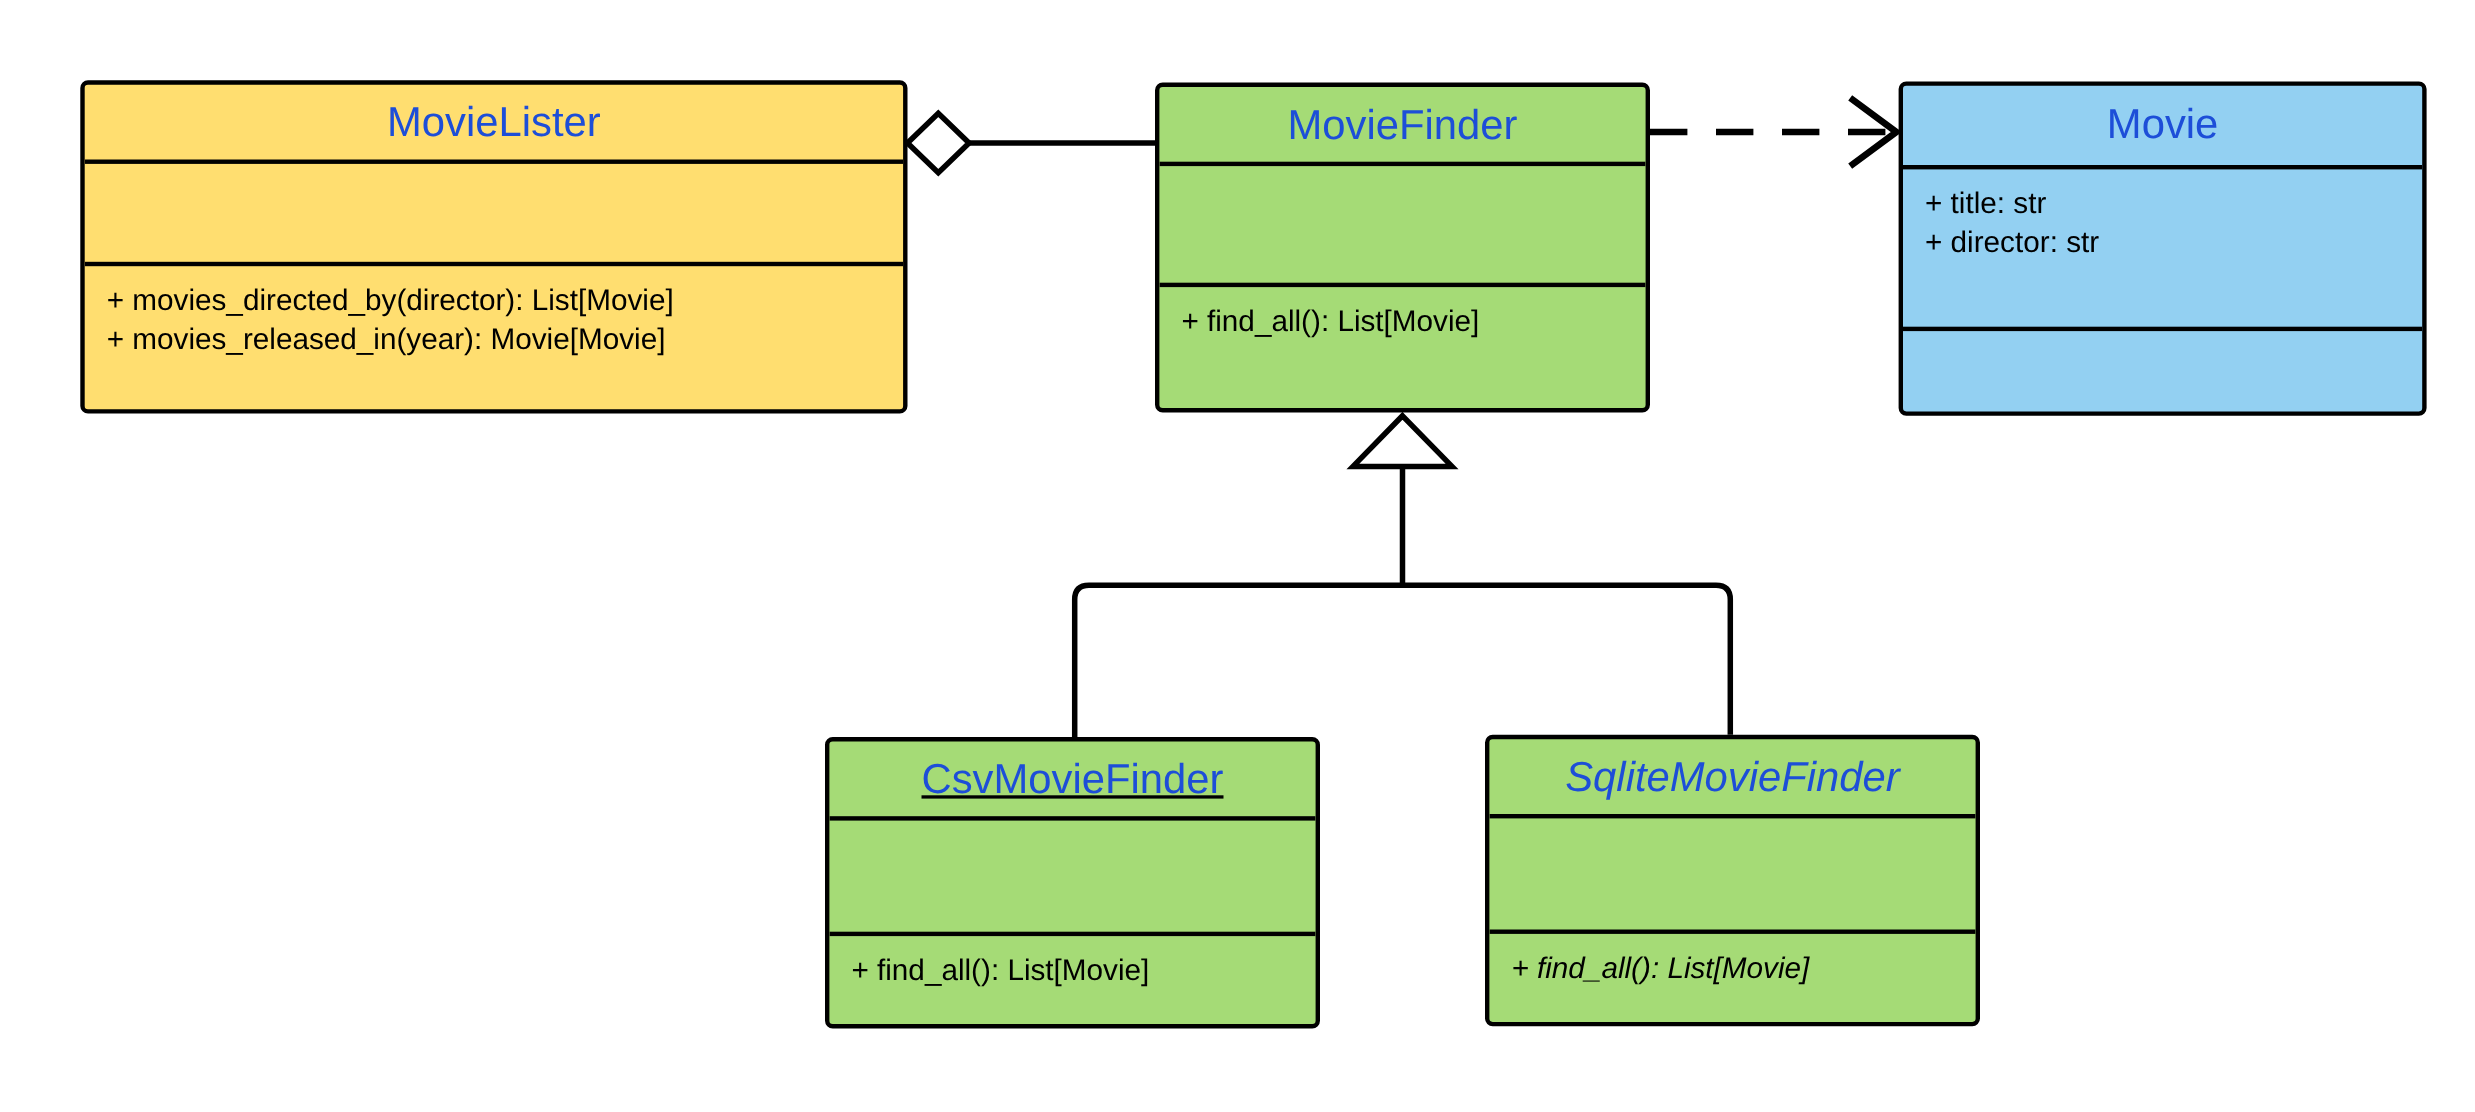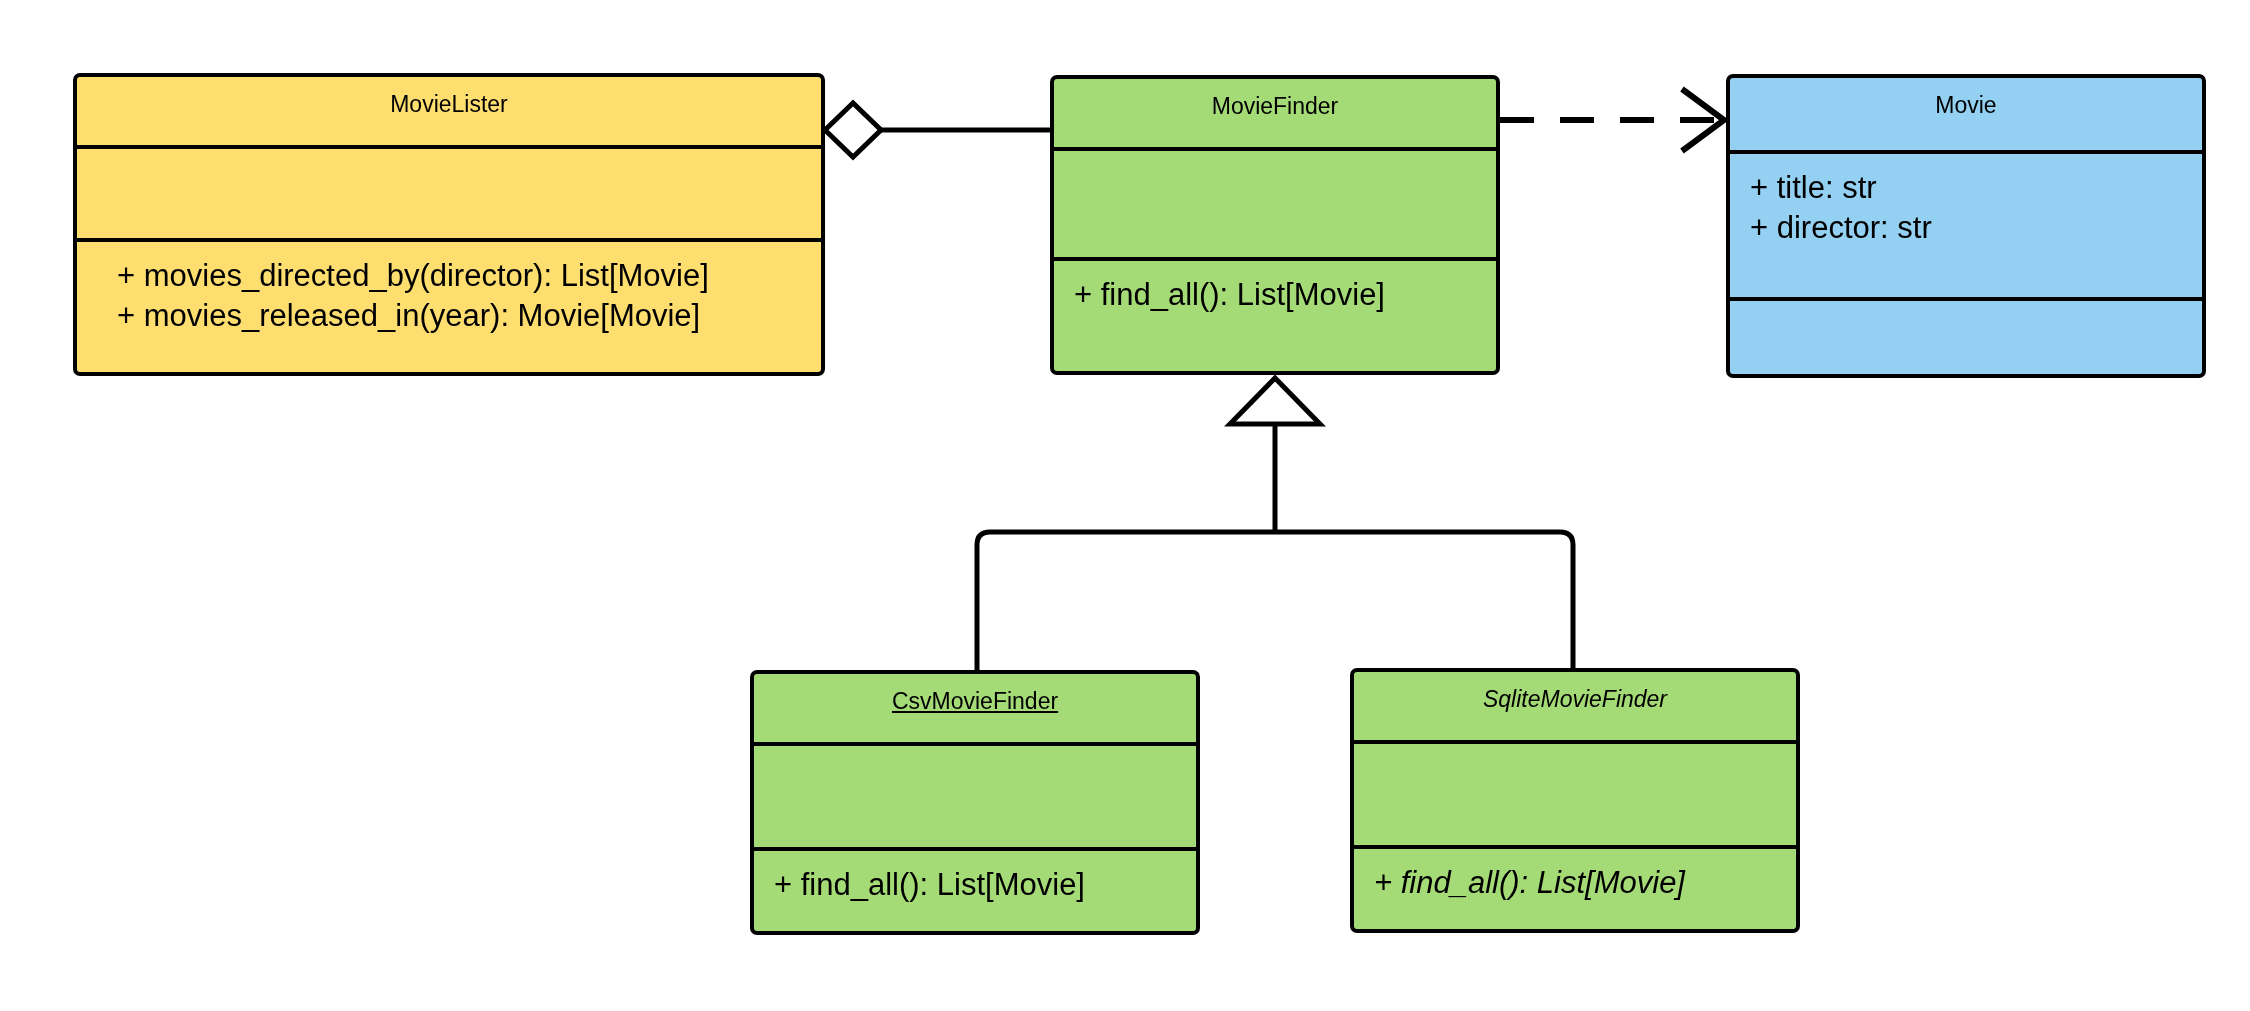--- a/index.html
+++ b/index.html
@@ -43,31 +43,31 @@
     position: relative;
     display: flex;
     flex-direction: column;
     overflow: hidden;
   }
   .compartment.sep {
     border-top: 4px solid #000000;
   }
   .class-name {
     text-align: center;
-    font-size: 23px;
-    color: #000000;
+    font-size: 38px;
+    color: #1d4ed8;
     line-height: 1.0;
     white-space: nowrap;
     padding-top: 16px;
   }
   .member-list {
     padding: 14px 20px 0 20px;
   }
   .member {
-    font-size: 31px;
+    font-size: 27px;
     color: #000000;
     line-height: 1.29;
     white-space: nowrap;
     text-align: left;
   }
   .empty-compartment {
     width: 100%;
     height: 100%;
   }
 </style>
@@ -101,21 +101,21 @@
     </g>
   </svg>
 
   <div class="uml-class" style="left:73px; top:73px; width:752px; height:303px; background:#ffde70;">
     <div class="compartment" style="height:68px;">
       <div class="class-name">MovieLister</div>
     </div>
     <div class="compartment sep" style="height:93px;">
       <div class="empty-compartment"></div>
     </div>
-    <div class="compartment sep" style="flex:1 1 auto;padding-left:20px;">
+    <div class="compartment sep" style="flex:1 1 auto;">
       <div class="member-list">
         <div class="member">+ movies_directed_by(director): List[Movie]</div>
         <div class="member">+ movies_released_in(year): Movie[Movie]</div>
       </div>
     </div>
   </div>
 
   <div class="uml-class" style="left:1050px; top:75px; width:450px; height:300px; background:#a5db76;">
     <div class="compartment" style="height:68px;">
       <div class="class-name">MovieFinder</div>

